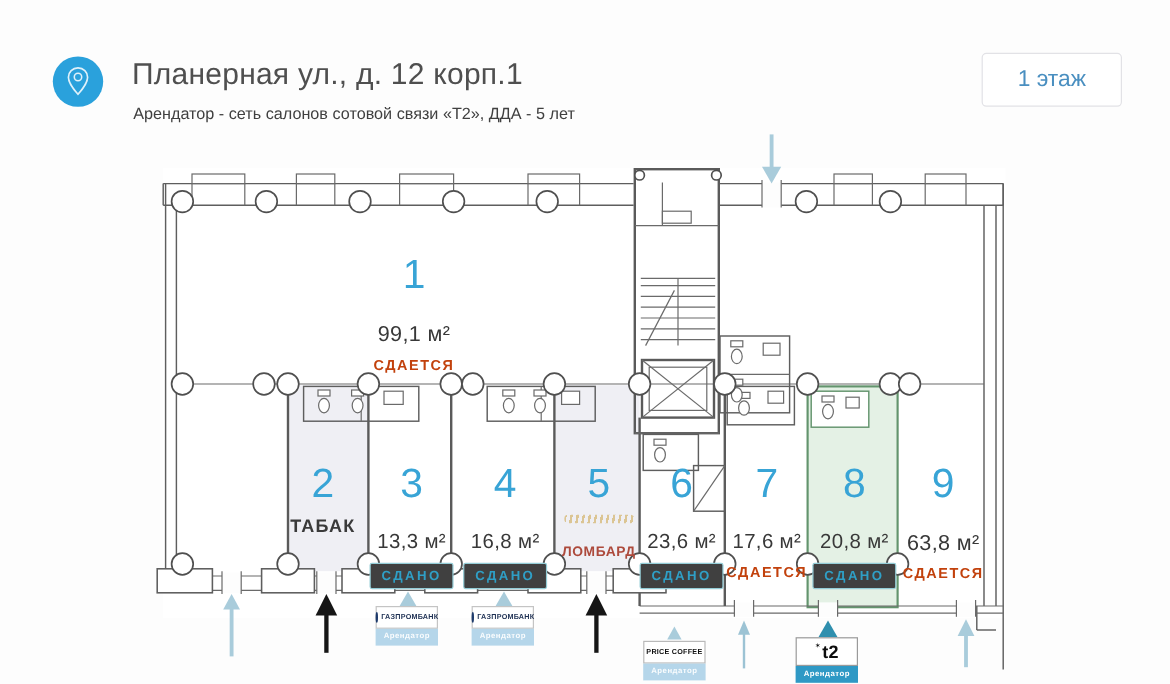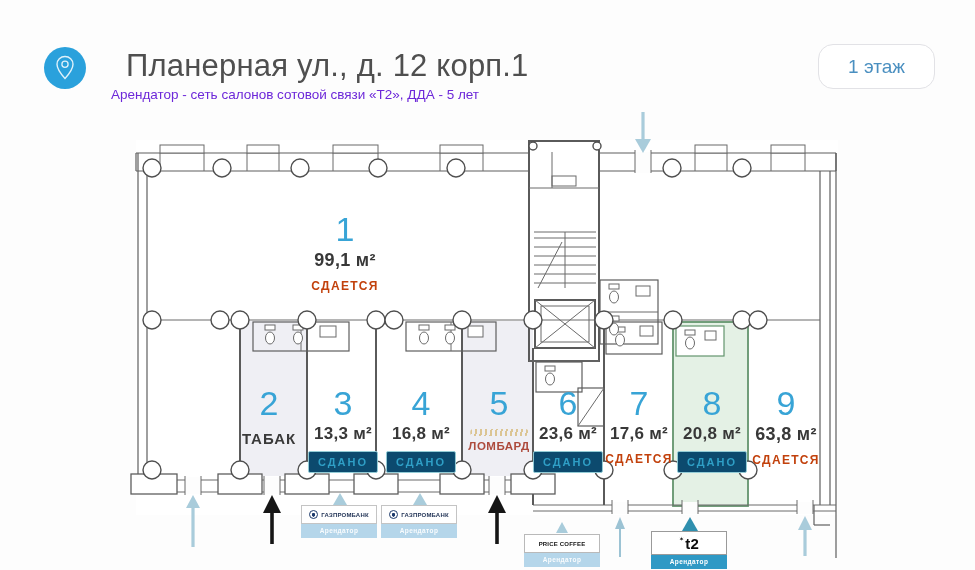--- a/index.html
+++ b/index.html
@@ -8,55 +8,55 @@
     background:#fdfdfd;
     font-family:"Liberation Sans","DejaVu Sans",sans-serif;
     -webkit-font-smoothing:antialiased;
   }
   
   .header-icon{
     position:absolute;left:44px;top:47px;width:42px;height:42px;border-radius:50%;
     background:#2aa1dc;display:flex;align-items:center;justify-content:center;
   }
   .page-title{
-    position:absolute;left:110px;top:48px;font-size:31px;color:#4f4f4f;letter-spacing:.2px;margin-left:16px;
+    position:absolute;left:110px;top:48px;font-size:25px;color:#4f4f4f;letter-spacing:.2px;
   }
   .page-subtitle{
-    position:absolute;left:111px;top:87px;font-size:13.5px;color:#6d28d9;
+    position:absolute;left:111px;top:87px;font-size:13.5px;color:#404040;
   }
   .floor-btn{
     position:absolute;left:818px;top:44px;width:117px;height:45px;
-    background:#fff;border:1px solid #e2e2e6;border-radius:15px;
+    background:#fff;border:1px solid #e2e2e6;border-radius:4px;
     color:#4a8fc0;font-size:19px;font-family:inherit;
     display:flex;align-items:center;justify-content:center;cursor:pointer;text-align:center;
   }
   
   .plan-svg{position:absolute;left:0;top:0}
   .w{stroke:#5e5e5e;stroke-width:1.2;fill:none}
   .w2{stroke:#5a5a5a;stroke-width:2;fill:none}
   .thin{stroke:#6a6a6a;stroke-width:1;fill:none}
   .col{fill:#fff;stroke:#4f4f4f;stroke-width:1.4}
   .sill{fill:#fff;stroke:#6a6a6a;stroke-width:1}
   .pier{fill:#fff;stroke:#5e5e5e;stroke-width:1.3}
   .fix{stroke:#6a6a6a;stroke-width:1;fill:#fff}
   .gap{fill:#fdfdfd;stroke:none}
   
   .unit{position:absolute;transform:translateX(-50%);text-align:center;white-space:nowrap}
   .num{font-size:34px;line-height:34px;color:#38a4d6;font-weight:500}
-  .area{font-size:17px;font-weight:700;color:#383838;margin-top:4px;letter-spacing:.3px}
+  .area{font-size:17px;font-weight:400;color:#383838;margin-top:22px;letter-spacing:.3px}
   .area-lg{font-size:18px}
   .status-plain{display:inline-block;font-size:12px;font-weight:700;color:#c2410c;letter-spacing:1.3px;margin-top:8px}
   .status-boxed{display:inline-block;font-size:11px;font-weight:700;color:#2f9fc6;letter-spacing:2px;
-    border:1px solid #93ccd6;background:#0c4a6e;padding:4px 9px;margin-top:7px;border-radius:2px}
+    border:1px solid #93ccd6;background:#404040;padding:4px 9px;margin-top:7px;border-radius:2px}
   .shop-name{font-size:15px;font-weight:700;color:#3a3a3a;letter-spacing:1px;margin-top:10px}
-  .lombard-name{font-size:11.5px;font-weight:700;color:#ad4a3c;letter-spacing:.5px;margin-top:4px}
+  .lombard-name{font-size:11.5px;font-weight:700;color:#ad4a3c;letter-spacing:.5px;margin-top:18px}
   .script-decor{height:7px;width:58px;margin:9px auto 2px;border-radius:3px;opacity:.7;
     background:repeating-linear-gradient(100deg,#d3b36a 0 2px,rgba(211,179,106,0) 2px 5px)}
   
-  .badge{position:absolute;transform:translateX(-50%);text-align:center;white-space:nowrap;width:76px}
+  .badge{position:absolute;transform:translateX(-50%);text-align:center;white-space:nowrap;width:52px}
   .brand{background:#fff;border:1px solid #c4c4c4;display:flex;align-items:center;justify-content:center;
     gap:3px;height:17px;font-size:6px;font-weight:700;color:#1d2f52;letter-spacing:.2px}
   .brand-coffee{font-size:6px;font-weight:800;color:#111;border-color:#b9b9b9}
   .brand-t2{font-size:15px;font-weight:800;color:#0d0d0d;height:22px;border-color:#9a9a9a;gap:1px}
   .t2-star{font-size:6px;color:#0d0d0d;align-self:flex-start;margin-top:3px}
   .band{font-size:6.5px;font-weight:700;letter-spacing:.4px;padding:3px 0 4px}
   .band-light{background:#b5d6ea;color:rgba(255,255,255,.92)}
   .band-solid{background:#2f99c5;color:#fff}
   .gzb-icon{display:inline-block;width:7px;height:7px;border-radius:50%;border:1px solid #1d3a6b;
     background:radial-gradient(circle at 50% 55%,#1d3a6b 0 1.6px,transparent 2px)}

